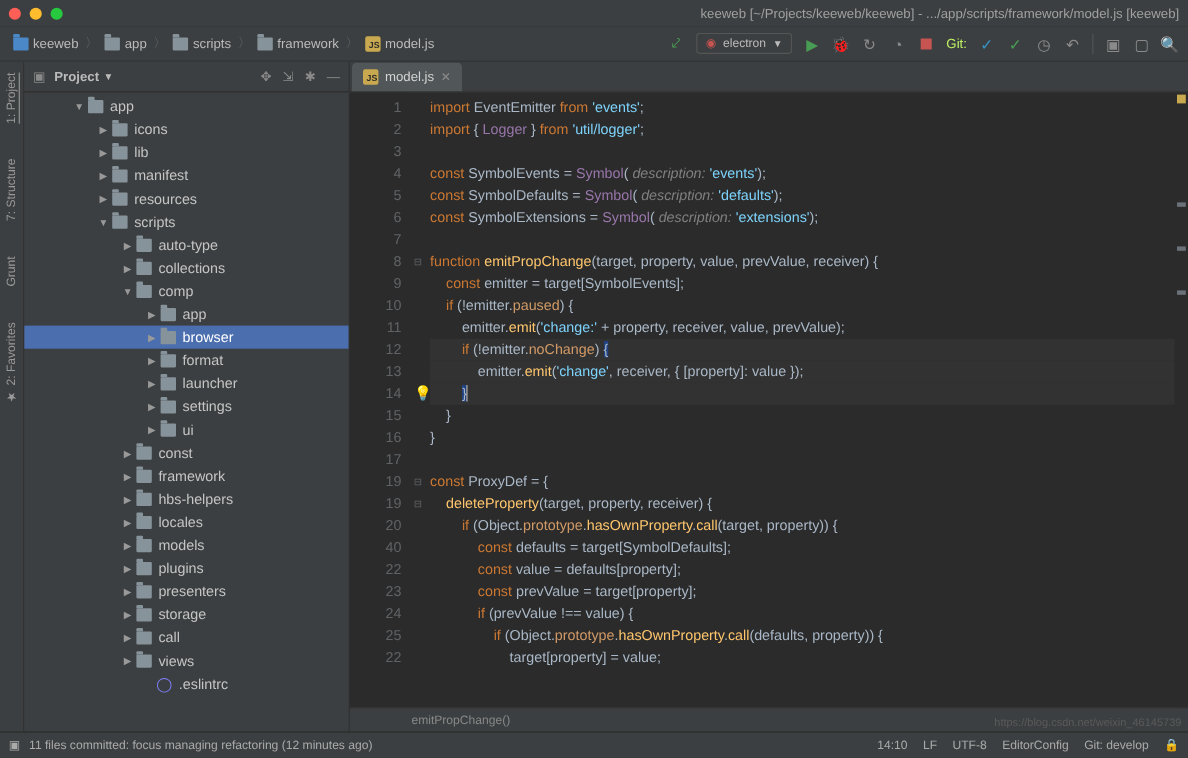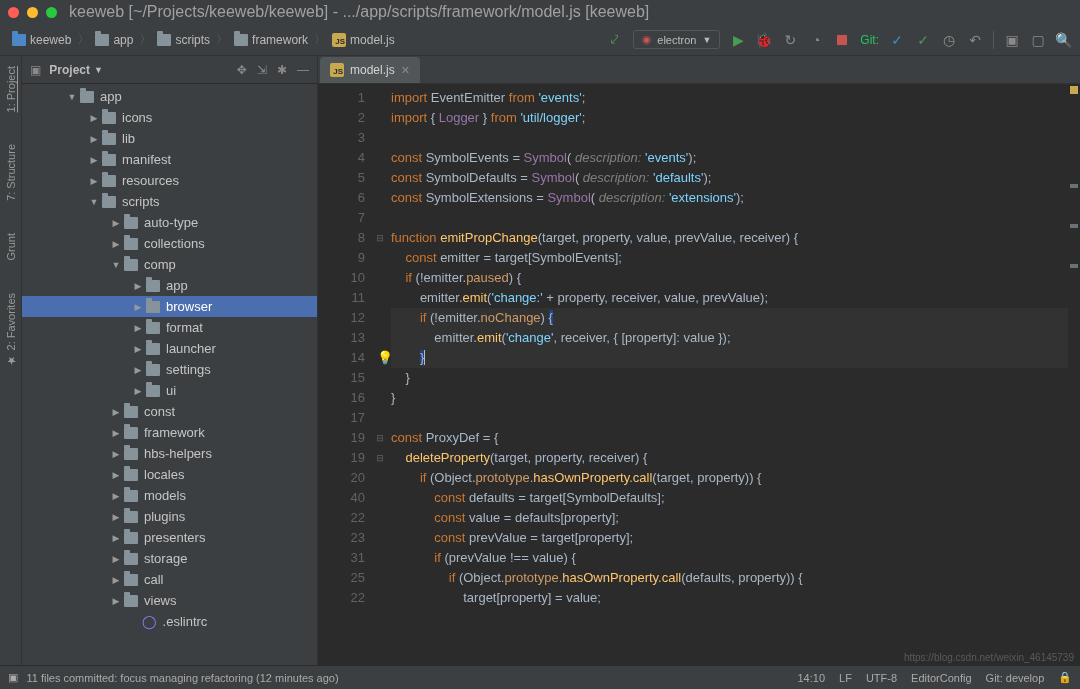--- a/index.html
+++ b/index.html
@@ -1,21 +1,21 @@
 <!DOCTYPE html>
 <html><head>
 <meta charset="utf-8">
 <style>
 * { margin:0; padding:0; box-sizing:border-box; font-family:-apple-system,"Segoe UI",Arial,sans-serif; }
 body { width:1080px; height:689px; background:#2b2b2b; color:#bbbbbb; font-size:12px; overflow:hidden; position:relative; }
 .titlebar { height:24px; background:#3c3f41; display:flex; align-items:center; padding:0 8px; color:#a0a0a0; }
 .traffic { display:flex; gap:8px; margin-right:12px; }
 .dot { width:11px; height:11px; border-radius:50%; }
 .dot.red{background:#ff5f56}.dot.yellow{background:#ffbd2e}.dot.green{background:#27c93f}
-.title-text { flex:1; text-align:left; font-size:16px; }
+.title-text { flex:1; text-align:right; font-size:12px; }
 .navbar { height:32px; background:#3c3f41; display:flex; align-items:center; padding:0 8px; border-bottom:1px solid #323232; }
 .crumb { display:flex; align-items:center; gap:4px; padding:2px 4px; color:#bbb; }
 .crumb .sep { color:#666; margin:0 2px; }
 .folder-icon { width:14px; height:12px; background:#87939a; border-radius:1px; display:inline-block; position:relative; }
 .folder-icon::before { content:''; position:absolute; top:-3px; left:0; width:6px; height:3px; background:#87939a; border-radius:1px 1px 0 0; }
 .folder-blue { background:#4a88c7 } .folder-blue::before{background:#4a88c7}
 .js-icon { width:14px; height:14px; background:#c9a94f; color:#2b2b2b; font-size:8px; font-weight:bold; display:inline-flex; align-items:flex-end; justify-content:flex-end; padding:1px; border-radius:2px; }
 .toolbar-right { margin-left:auto; display:flex; align-items:center; gap:10px; }
 .tb-icon { width:16px; height:16px; display:inline-flex; align-items:center; justify-content:center; font-size:14px; color:#8a8a8a; cursor:pointer; }
 .run-config { border:1px solid #555; padding:2px 8px; border-radius:3px; display:flex; align-items:center; gap:6px; font-size:11px; color:#bbb; }
@@ -91,21 +91,21 @@
         <span>electron</span>
         <span style="font-size:9px">▼</span>
     </div>
     <span class="tb-icon play">▶</span>
     <span class="tb-icon bug">🐞</span>
     <span class="tb-icon">↻</span>
     <span class="tb-icon">◔</span>
     <span class="tb-icon">
         <span class="stop"></span>
       </span>
-    <span style="color:#22c55e">Git:</span>
+    <span style="color:#bef264">Git:</span>
     <span class="tb-icon git-arrow">✓</span>
     <span class="tb-icon git-check">✓</span>
     <span class="tb-icon">◷</span>
     <span class="tb-icon">↶</span>
     <span class="tb-icon" style="width:1px;background:#555;height:18px"></span>
     <span class="tb-icon">▣</span>
     <span class="tb-icon">▢</span>
     <span class="tb-icon">🔍</span>
   </div>
 </div>
@@ -301,21 +301,21 @@
           <div>14</div>
           <div>15</div>
           <div>16</div>
           <div>17</div>
           <div>19</div>
           <div>19</div>
           <div>20</div>
           <div>40</div>
           <div>22</div>
           <div>23</div>
-          <div>31</div>
+          <div>24</div>
           <div>25</div>
           <div>22</div>
         </div>
       <div class="fold-col" id="foldcol">
           <div></div>
           <div></div>
           <div></div>
           <div></div>
           <div></div>
           <div></div>
@@ -341,20 +341,21 @@
           <div></div>
         </div>
       <div class="code" id="code"><div class="code-line"><span class="k-keyword">import</span> EventEmitter <span class="k-keyword">from</span> <span class="k-string">'events'</span>;</div><div class="code-line"><span class="k-keyword">import</span> { <span class="k-purple">Logger</span> } <span class="k-keyword">from</span> <span class="k-string">'util/logger'</span>;</div><div class="code-line"></div><div class="code-line"><span class="k-keyword">const</span> SymbolEvents = <span class="k-purple">Symbol</span>( <span class="k-comment">description:</span> <span class="k-string">'events'</span>);</div><div class="code-line"><span class="k-keyword">const</span> SymbolDefaults = <span class="k-purple">Symbol</span>( <span class="k-comment">description:</span> <span class="k-string">'defaults'</span>);</div><div class="code-line"><span class="k-keyword">const</span> SymbolExtensions = <span class="k-purple">Symbol</span>( <span class="k-comment">description:</span> <span class="k-string">'extensions'</span>);</div><div class="code-line"></div><div class="code-line"><span class="k-keyword">function</span> <span class="k-func">emitPropChange</span>(target, property, value, prevValue, receiver) {</div><div class="code-line">    <span class="k-keyword">const</span> emitter = target[SymbolEvents];</div><div class="code-line">    <span class="k-keyword">if</span> (!emitter.<span class="k-prop">paused</span>) {</div><div class="code-line">        emitter.<span class="k-func">emit</span>(<span class="k-string">'change:'</span> + property, receiver, value, prevValue);</div><div class="code-line hl">        <span class="k-keyword">if</span> (!emitter.<span class="k-prop">noChange</span>) <span style="background:#214283">{</span></div><div class="code-line hl">            emitter.<span class="k-func">emit</span>(<span class="k-string">'change'</span>, receiver, { [property]: value });</div><div class="code-line hl"><span class="bulb">💡</span>        <span style="background:#214283">}</span><span style="border-left:1px solid #bbb"></span></div><div class="code-line">    }</div><div class="code-line">}</div><div class="code-line"></div><div class="code-line"><span class="k-keyword">const</span> ProxyDef = {</div><div class="code-line">    <span class="k-func">deleteProperty</span>(target, property, receiver) {</div><div class="code-line">        <span class="k-keyword">if</span> (Object.<span class="k-prop">prototype</span>.<span class="k-func">hasOwnProperty</span>.<span class="k-func">call</span>(target, property)) {</div><div class="code-line">            <span class="k-keyword">const</span> defaults = target[SymbolDefaults];</div><div class="code-line">            <span class="k-keyword">const</span> value = defaults[property];</div><div class="code-line">            <span class="k-keyword">const</span> prevValue = target[property];</div><div class="code-line">            <span class="k-keyword">if</span> (prevValue !== value) {</div><div class="code-line">                <span class="k-keyword">if</span> (Object.<span class="k-prop">prototype</span>.<span class="k-func">hasOwnProperty</span>.<span class="k-func">call</span>(defaults, property)) {</div><div class="code-line">                    target[property] = value;</div></div>
       <div class="right-gutter">
         <div style="position:absolute;top:2px;right:2px;width:8px;height:8px;background:#c9a94f"></div>
         <div class="mark" style="top:100px"></div>
         <div class="mark" style="top:140px"></div>
         <div class="mark" style="top:180px"></div>
       </div>
     </div>
+    <div class="breadcrumb-bottom">emitPropChange()</div>
   </div>
 </div>
 
 <div class="bottom-bar">
   <div class="item">
       <span class="play">▶</span>
       <span>4: Run</span>
     </div>
   <div class="item">
       <span>≡</span>

